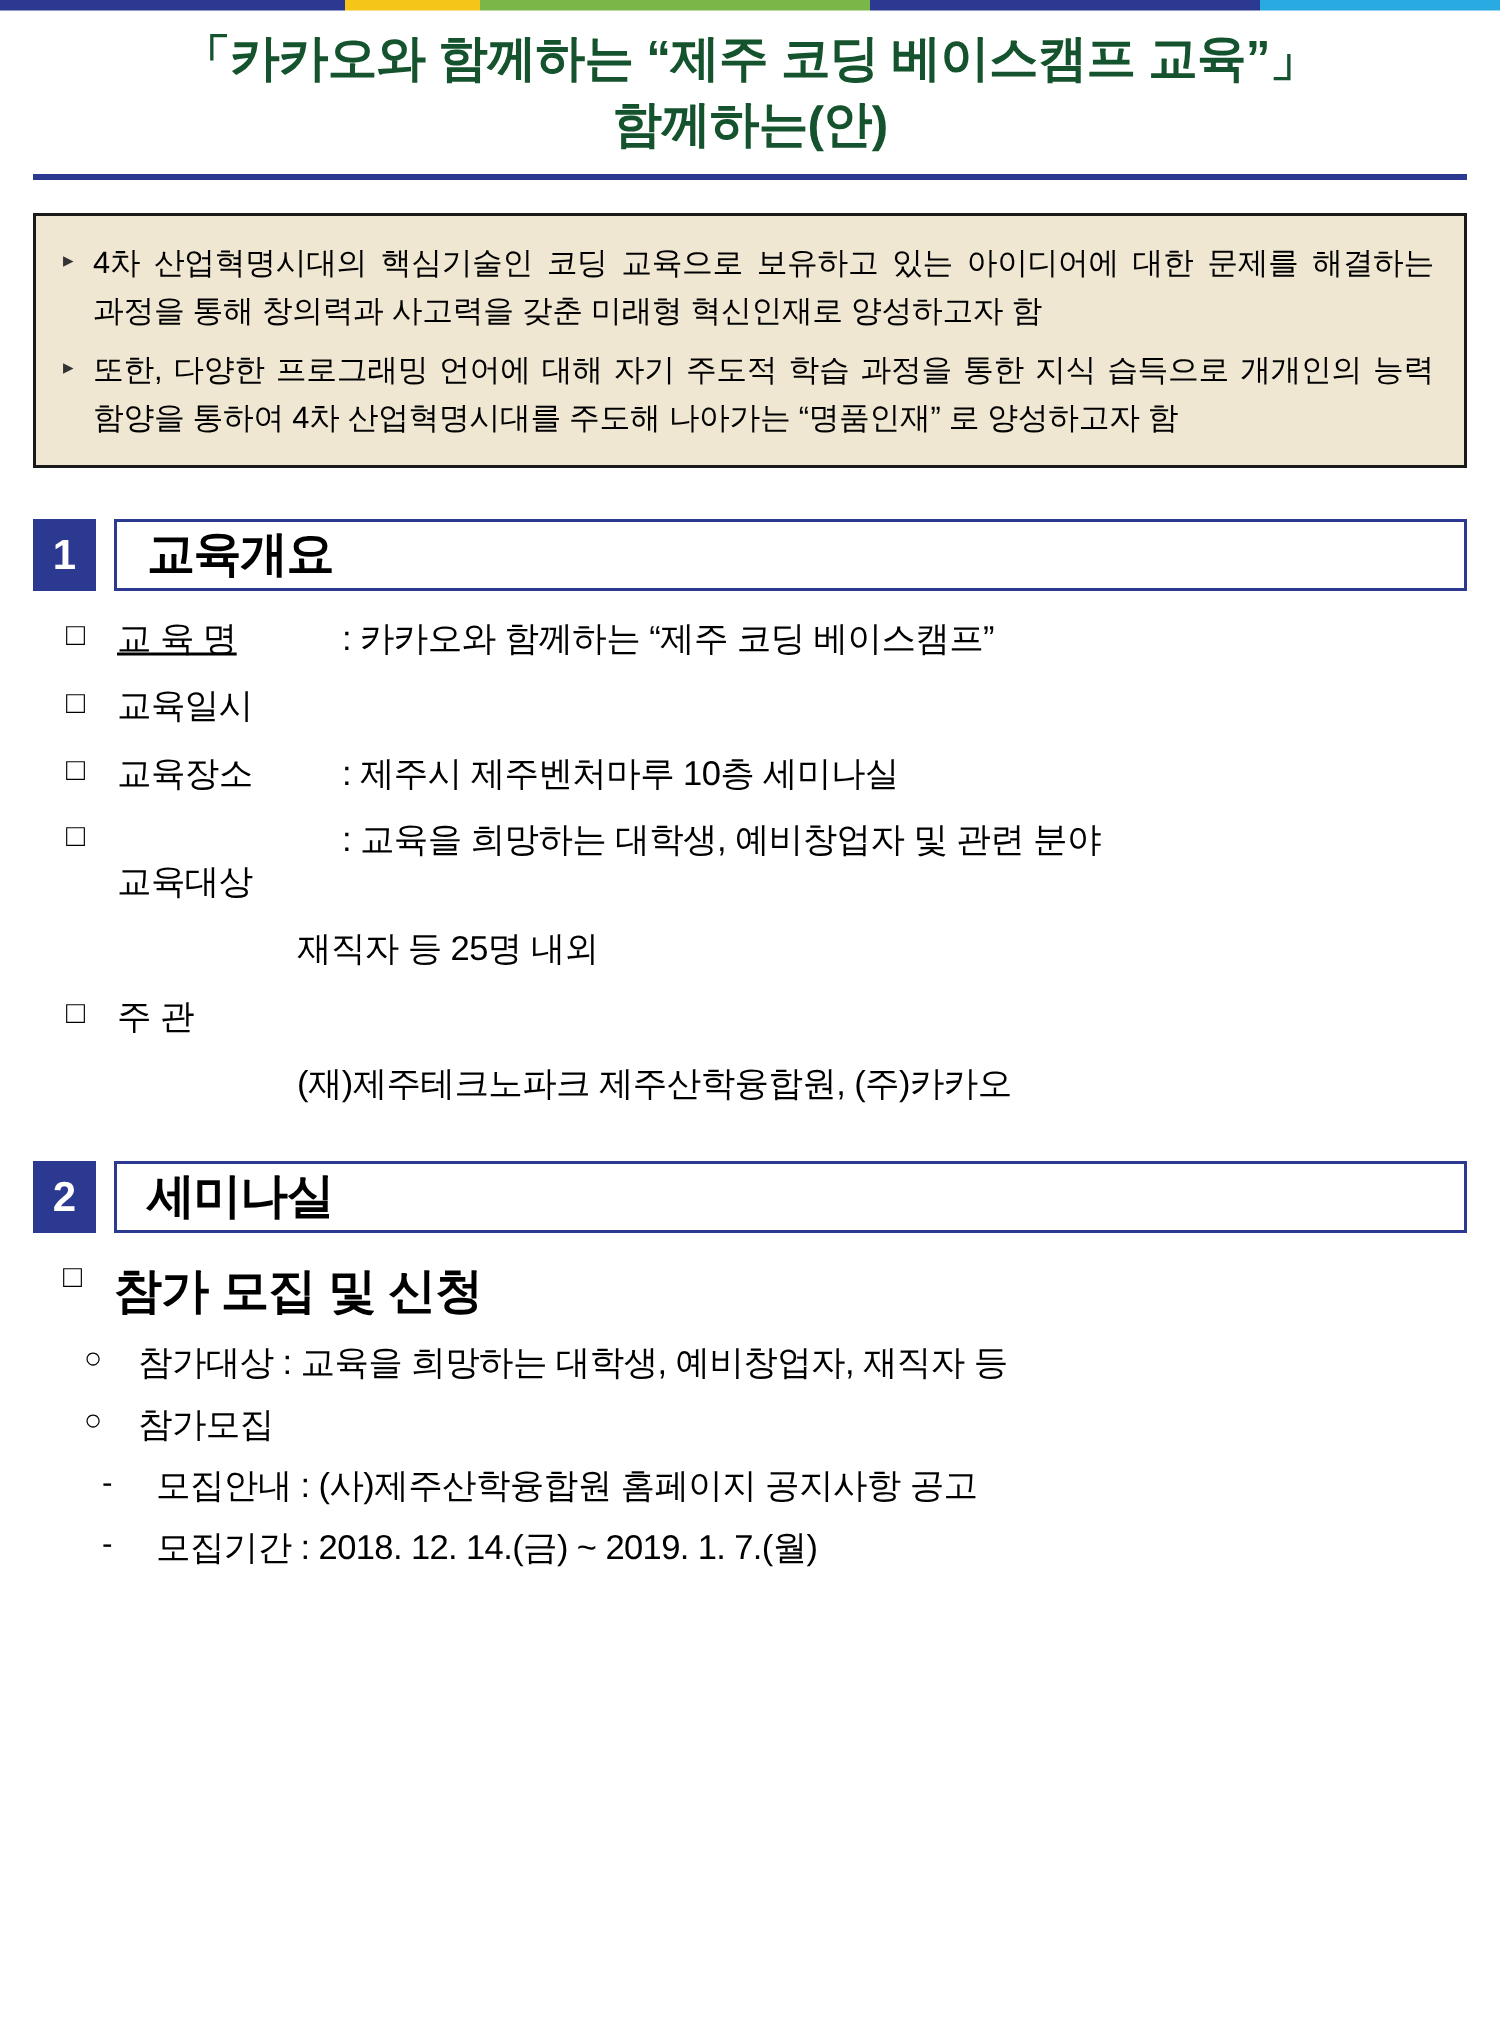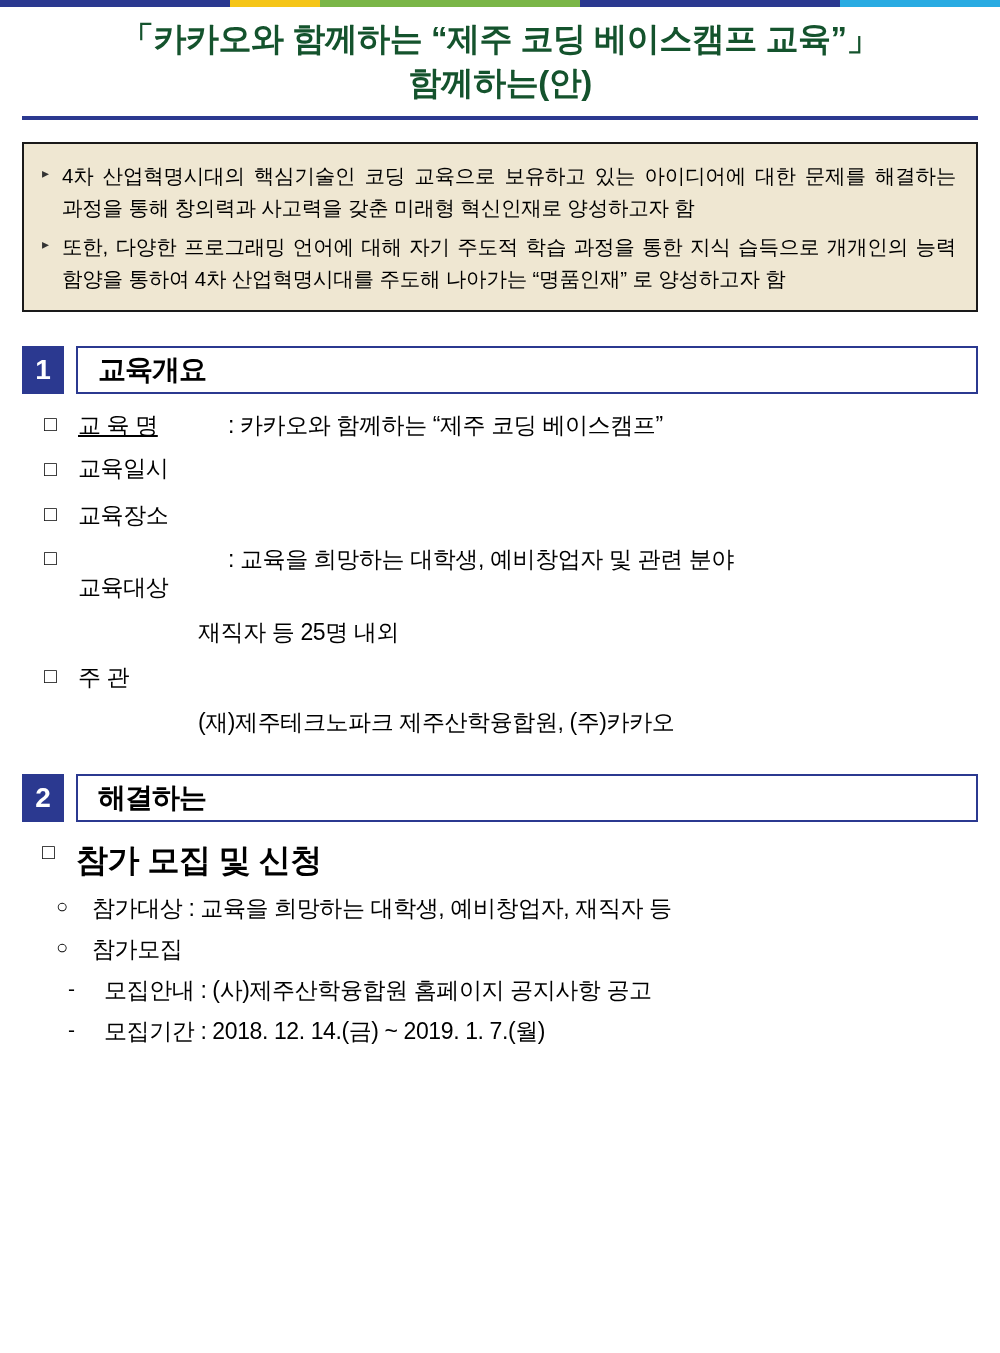--- a/index.html
+++ b/index.html
@@ -94,21 +94,21 @@
     align-items: center;
     justify-content: center;
   }
   .section-title-box {
     flex: 1 1 auto;
     margin-left: 12px;
     border: 2px solid #2b3990;
     display: flex;
     align-items: center;
     padding-left: 20px;
-    font-size: 28px;
+    font-size: 32px;
     font-weight: bold;
     letter-spacing: -1px;
   }
 
   
   .body-block { margin: 14px 22px 0 22px; }
 
   .line {
     display: flex;
     align-items: flex-start;
@@ -170,26 +170,27 @@
 <div class="body-block">
 
   <div class="line">
     <span class="marker m-square">□</span>
     <span class="txt" style="flex:0 0 150px;text-decoration:underline;">교 육 명</span>
     <span class="txt">: 카카오와 함께하는 “제주 코딩 베이스캠프”</span>
   </div>
 
   <div class="line">
     <span class="marker m-square">□</span>
-    <span class="txt" style="flex:0 0 150px;font-family:Liberation Mono, monospace;">교육일시</span>
+    <span class="txt" style="flex:0 0 150px;">교육일시</span>
   </div>
 
   <div class="line">
     <span class="marker m-square">□</span>
     <span class="txt" style="flex:0 0 150px;">교육장소</span>
+    <span class="txt">: 제주시 제주벤처마루 10층 세미나실</span>
   </div>
 
   <div class="line">
     <span class="marker m-square">□</span>
     <span class="txt" style="flex:0 0 150px;margin-top:28px;">교육대상</span>
     <span class="txt">: 교육을 희망하는 대학생, 예비창업자 및 관련 분야</span>
   </div>
 
   <div class="line">
     <span class="indent-cont txt">재직자 등 25명 내외</span>
@@ -201,21 +202,21 @@
   </div>
 
   <div class="line">
     <span class="indent-cont txt">(재)제주테크노파크 제주산학융합원, (주)카카오</span>
   </div>
 
 </div>
 
 <div class="section-head">
   <div class="section-num">2</div>
-  <div class="section-title-box">해결하는</div>
+  <div class="section-title-box">세미나실</div>
 </div>
 
 <div class="body-block">
 
   <div class="line tight">
     <span class="marker m-square" style="padding-left:20px;">□</span>
     <span class="txt s2-title">참가 모집 및 신청</span>
   </div>
 
   <div class="line tight">

